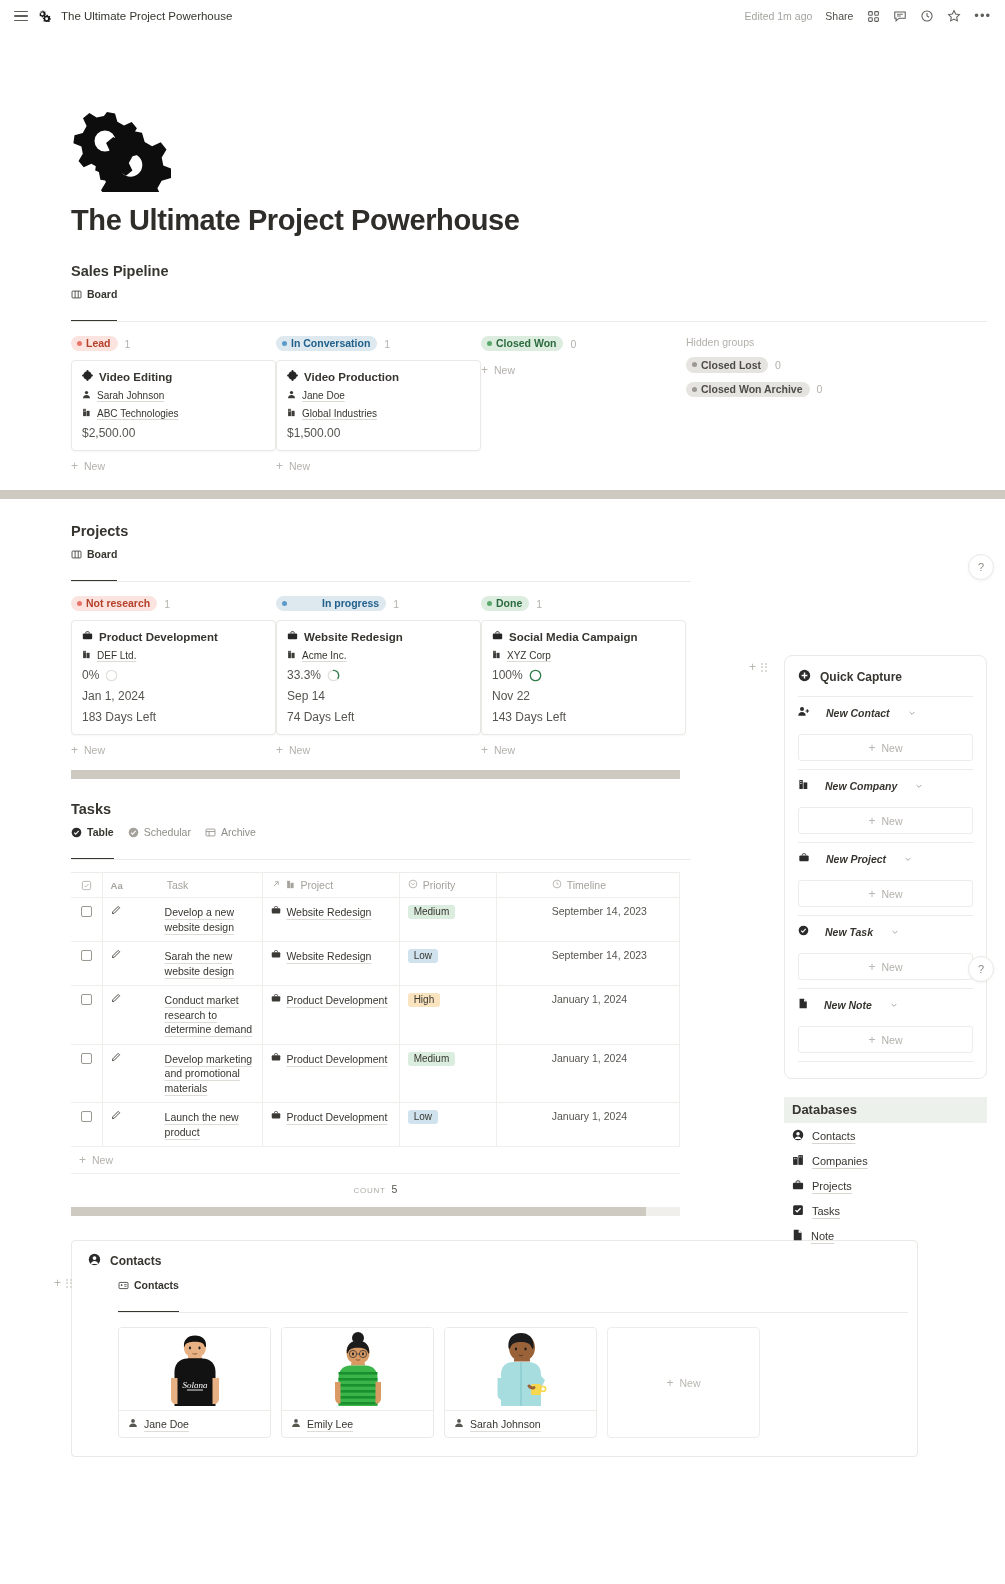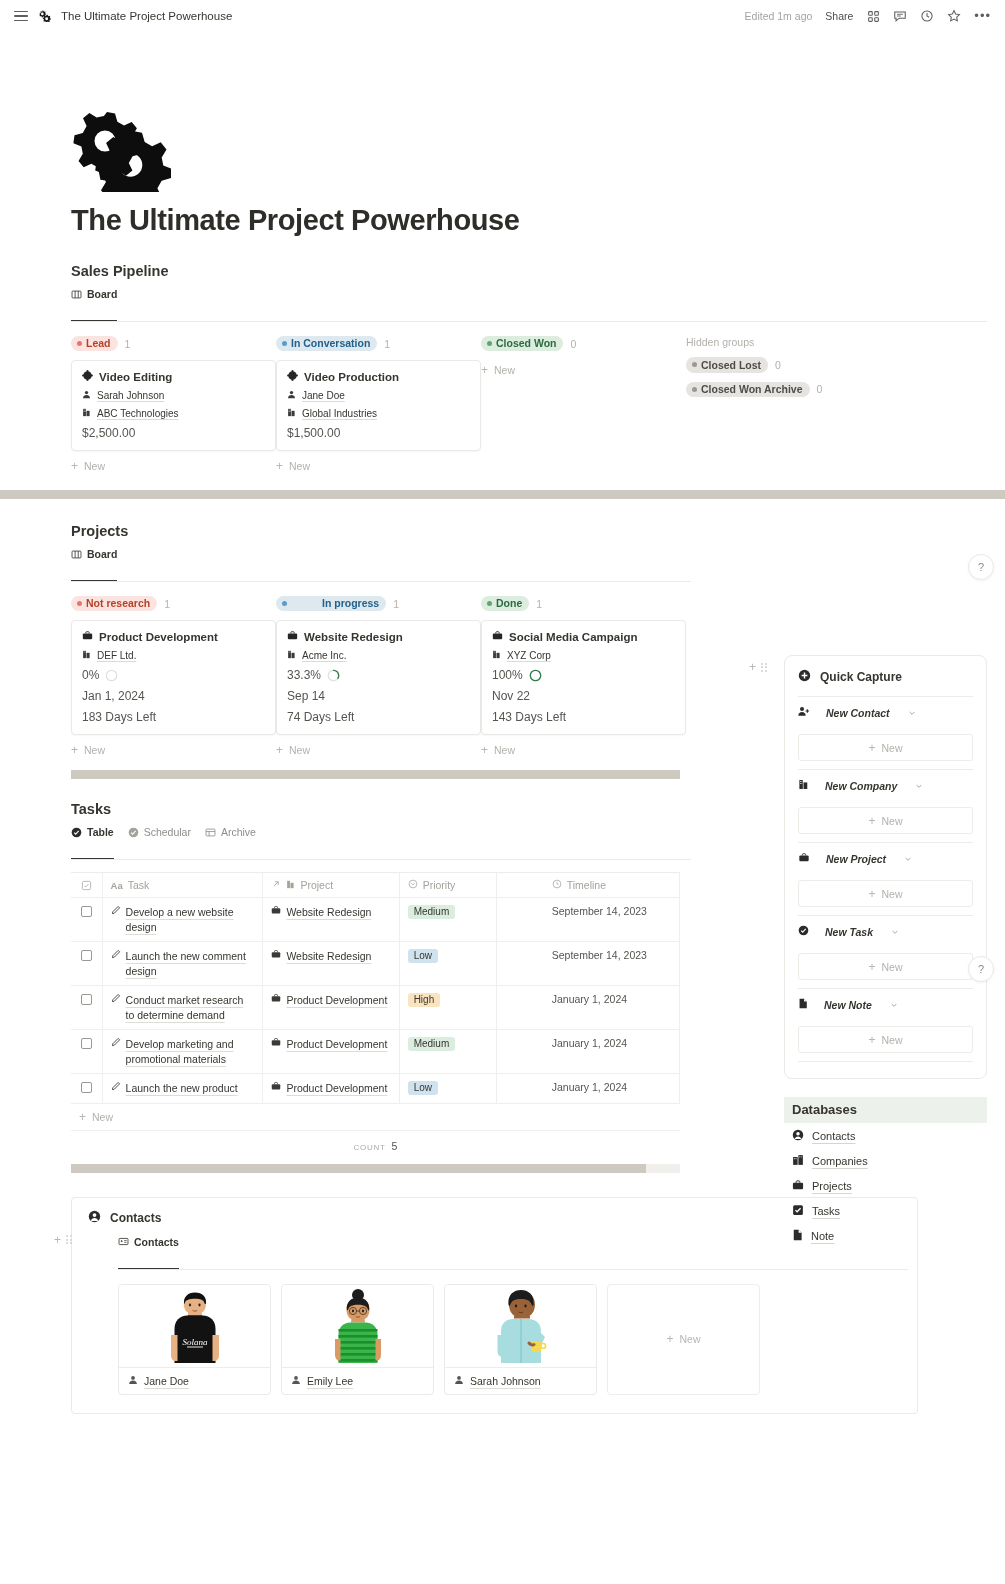--- a/index.html
+++ b/index.html
@@ -73,21 +73,21 @@
   .scrollbar { height: 9px; background: #f1efec; position: relative; }
   .scrollbar .thumb { position: absolute; left: 0; top: 0; bottom: 0; background: #cecac2; }
   .scroll-full { margin-left: -71px; margin-right: -18px; }
 
   
   .tbl { margin-top: 12px; border-top: 1px solid #eeece8; width: 609px; }
   .tr { display: flex; border-bottom: 1px solid #f0eeea; }
   .th, .td { padding: 7px 8px; font-size: 10.5px; display: flex; align-items: flex-start; gap: 5px; border-right: 1px solid #f0eeea; }
   .th { color: #a5a29c; padding-top: 6px; padding-bottom: 6px; align-items: center; }
   .c-chk { width: 33px; justify-content: center; }
-  .c-task { width: 175px; }
+  .c-task { width: 175px; gap: 44px; }
   .c-proj { width: 148px; }
   .c-pri { width: 105px; }
   .c-time { width: 148px; margin-left: 47px; }
   .chkbox { width: 11px; height: 11px; border: 1.4px solid #9b9892; border-radius: 2px; background: #fff; margin-top: 1px; cursor: pointer; }
   .td-link { text-decoration: underline; text-decoration-color: #dedcd7; text-underline-offset: 2.5px; color: #37352f; line-height: 14.5px; }
   .tag { font-size: 10px; padding: 1px 6px 2px; border-radius: 3px; display: inline-block; }
   .td-date { color: #56544f; }
   .tbl-new { display: flex; align-items: center; gap: 6px; font-size: 10.5px; color: #b4b1ac; padding: 7px 8px; border-bottom: 1px solid #f0eeea; cursor: pointer; }
   .tbl-count { display: flex; justify-content: center; gap: 6px; align-items: baseline; padding: 9px 0 6px; }
   .cnt-label { font-size: 8px; letter-spacing: 0.7px; color: #aeaba5; }
@@ -596,21 +596,21 @@
             </div>
           </div>
           <div class="tr">
             <div class="td c-chk">
               <span class="chkbox"></span>
             </div>
             <div class="td c-task">
               <span><svg width="10" height="10" viewBox="0 0 16 16" fill="none" stroke="#3b3a36" stroke-width="1.4">
                   <path d="M11.5 2.2l2.3 2.3-8.6 8.6-3 .7.7-3z"></path>
                 </svg></span>
-              <span class="td-link">Launch the new comment design</span>
+              <span class="td-link">Sarah the new website design</span>
             </div>
             <div class="td c-proj">
               <span><svg width="10" height="10" viewBox="0 0 16 16" fill="#3b3a36">
                   <rect x="1.2" y="5" width="13.6" height="8.6" rx="1.6"></rect>
                   <path d="M5.6 5V3.6c0-.6.5-1.1 1.1-1.1h2.6c.6 0 1.1.5 1.1 1.1V5" stroke="#3b3a36" stroke-width="1.3" fill="none"></path>
                 </svg></span>
               <span class="td-link">Website Redesign</span>
             </div>
             <div class="td c-pri">
               <span class="tag" style="background: rgb(207, 226, 237); color: rgb(55, 53, 47);">Low</span>

